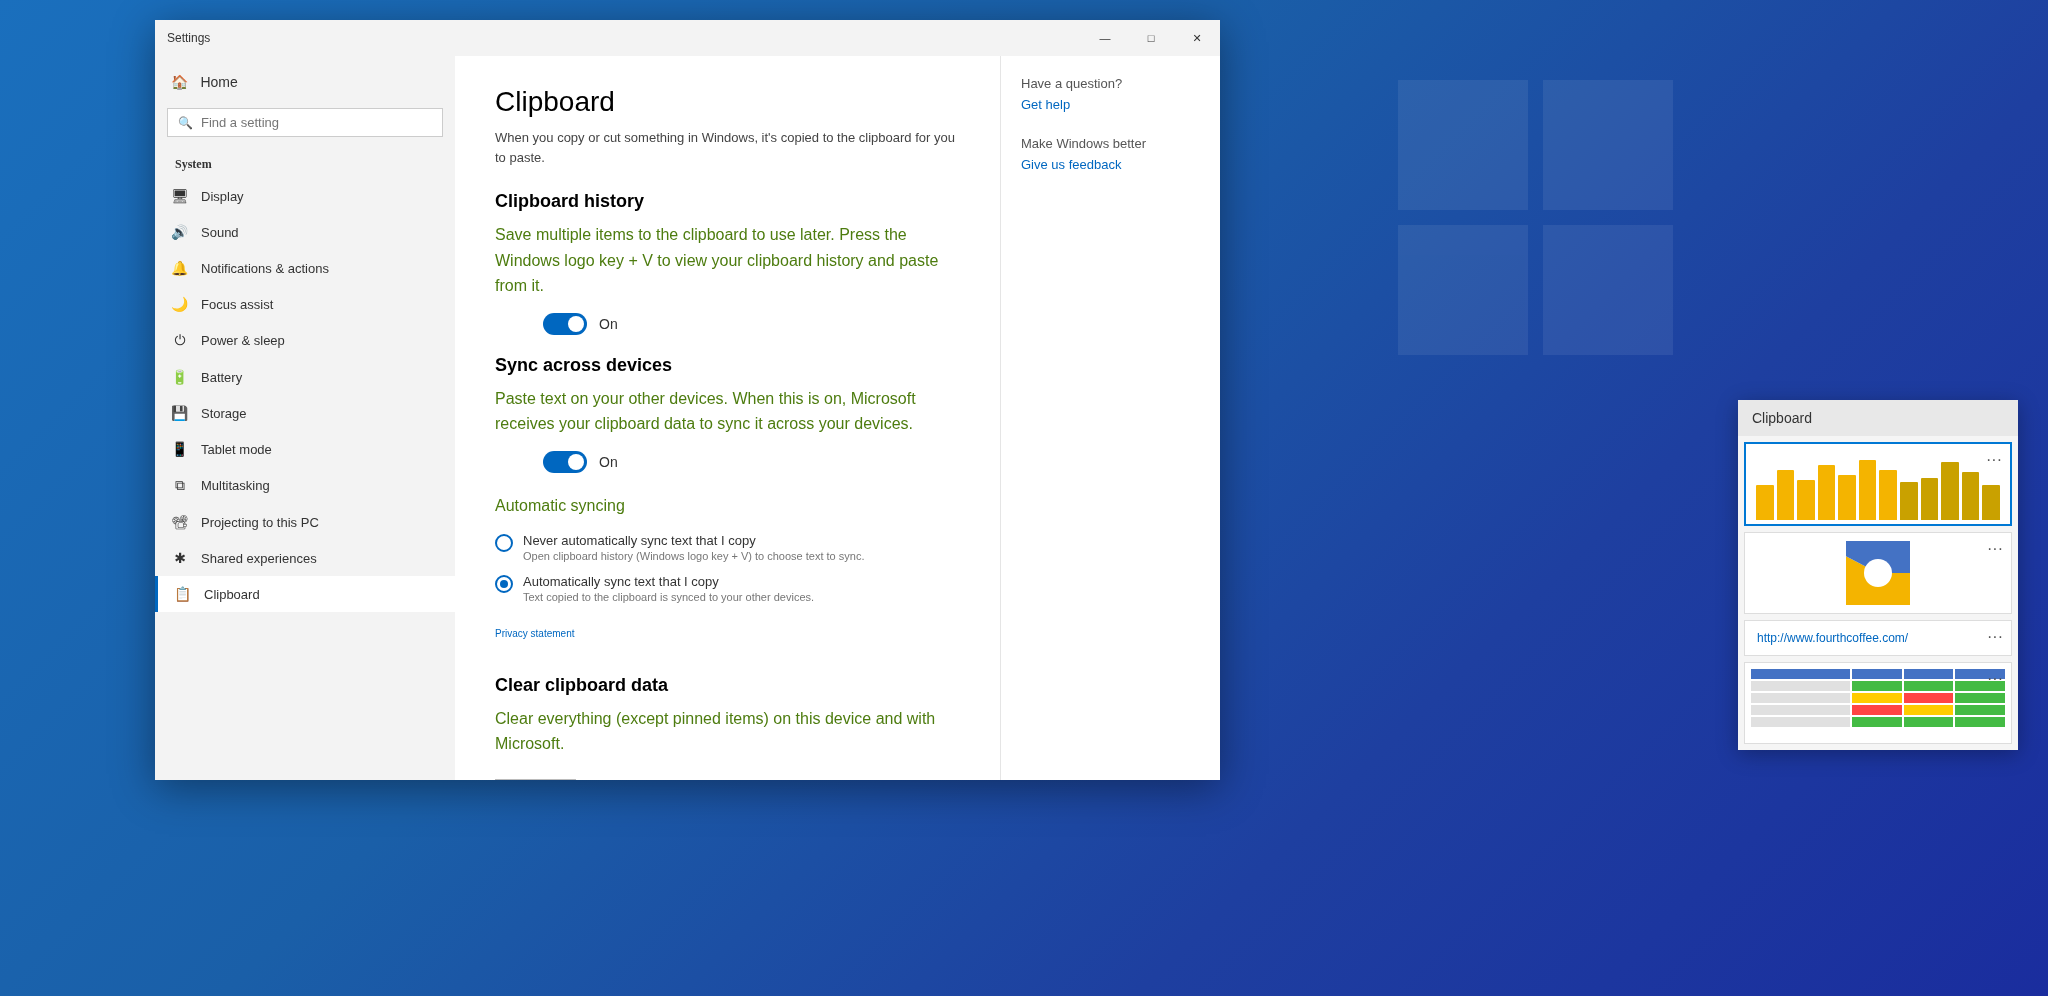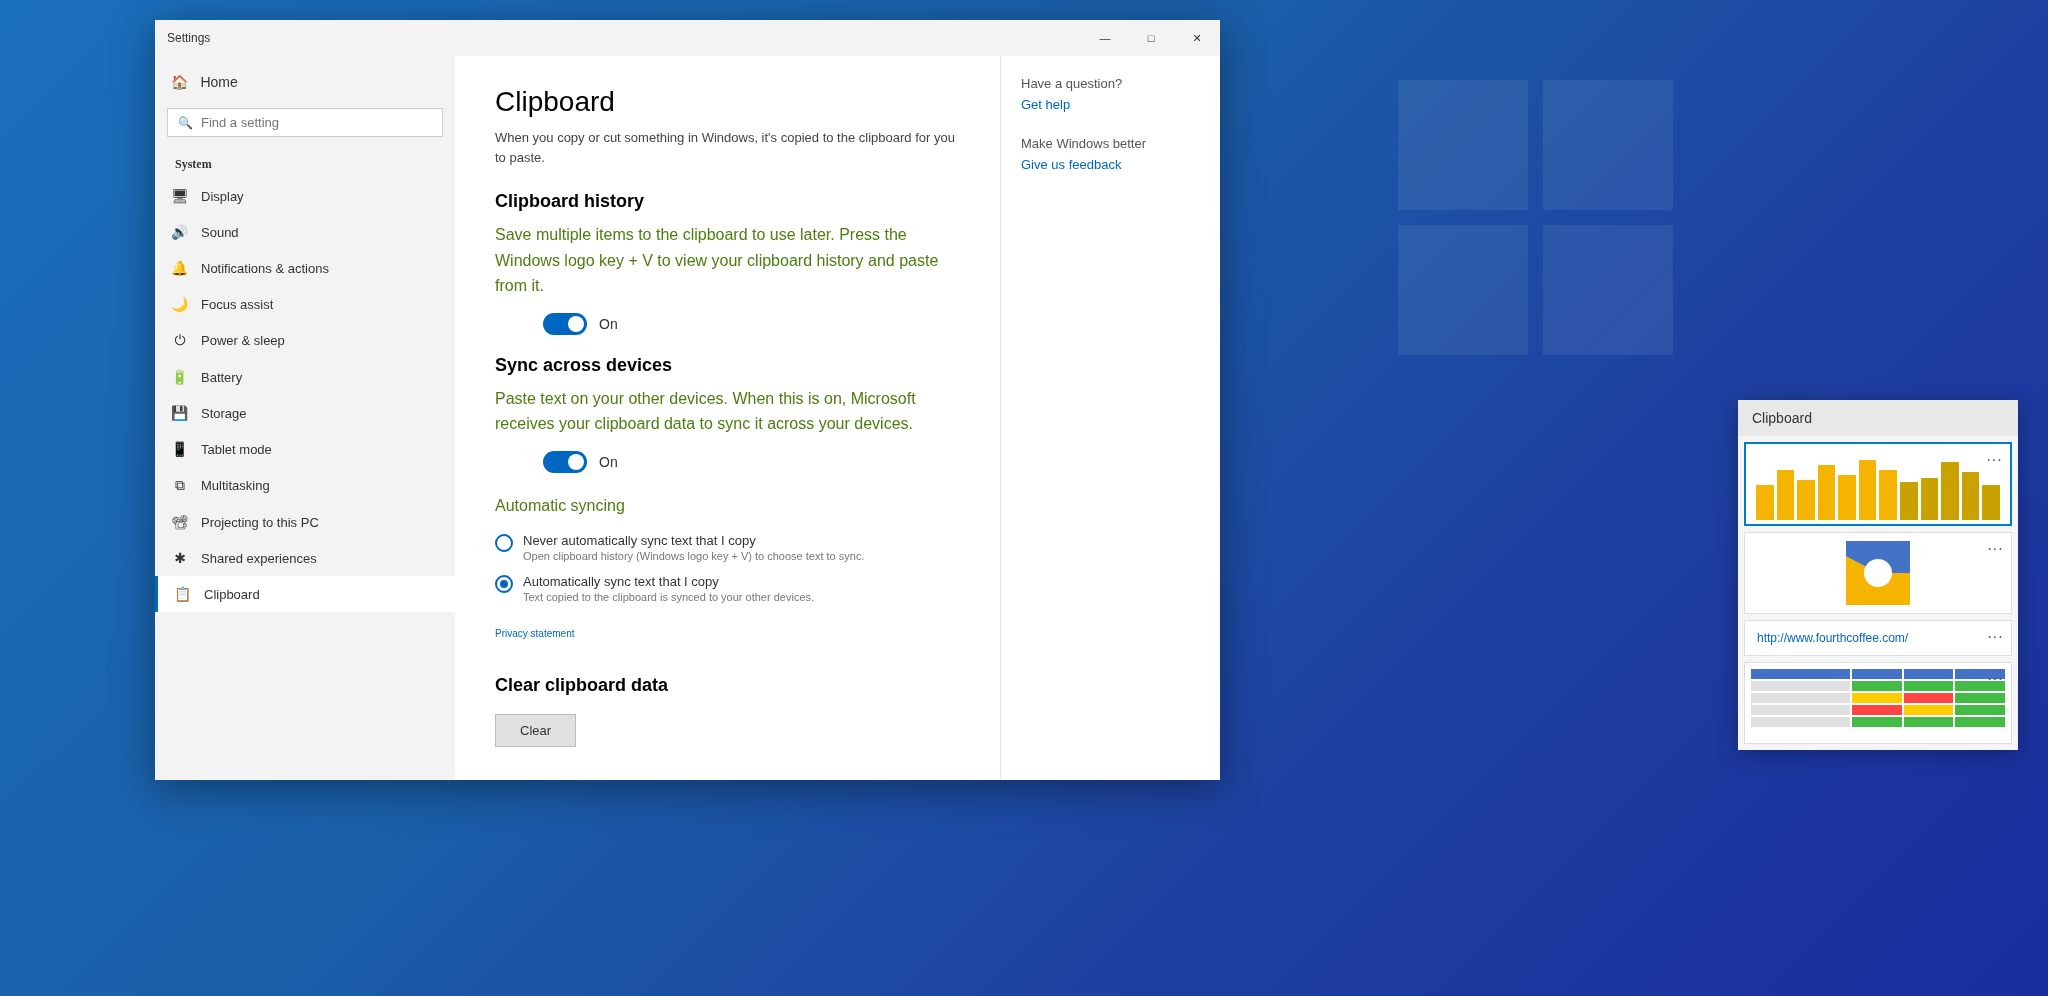--- a/index.html
+++ b/index.html
@@ -509,20 +509,21 @@
             <div class="radio-text">Automatically sync text that I copy</div>
             <div class="radio-sub">Text copied to the clipboard is synced to your other devices.</div>
           </div>
         </div>
       </div>
 
       <a class="link-text">Privacy statement</a>
 
       
       <h2 class="section-title">Clear clipboard data</h2>
+      <p class="section-desc">Clear everything (except pinned items) on this device and with Microsoft.</p>
       <button class="clear-btn">Clear</button>
 
     </div>
 
     <div class="right-panel">
       <div class="right-panel-section">
         <div class="right-panel-title">Have a question?</div>
         <a class="right-panel-link">Get help</a>
       </div>
       <div class="right-panel-section">

